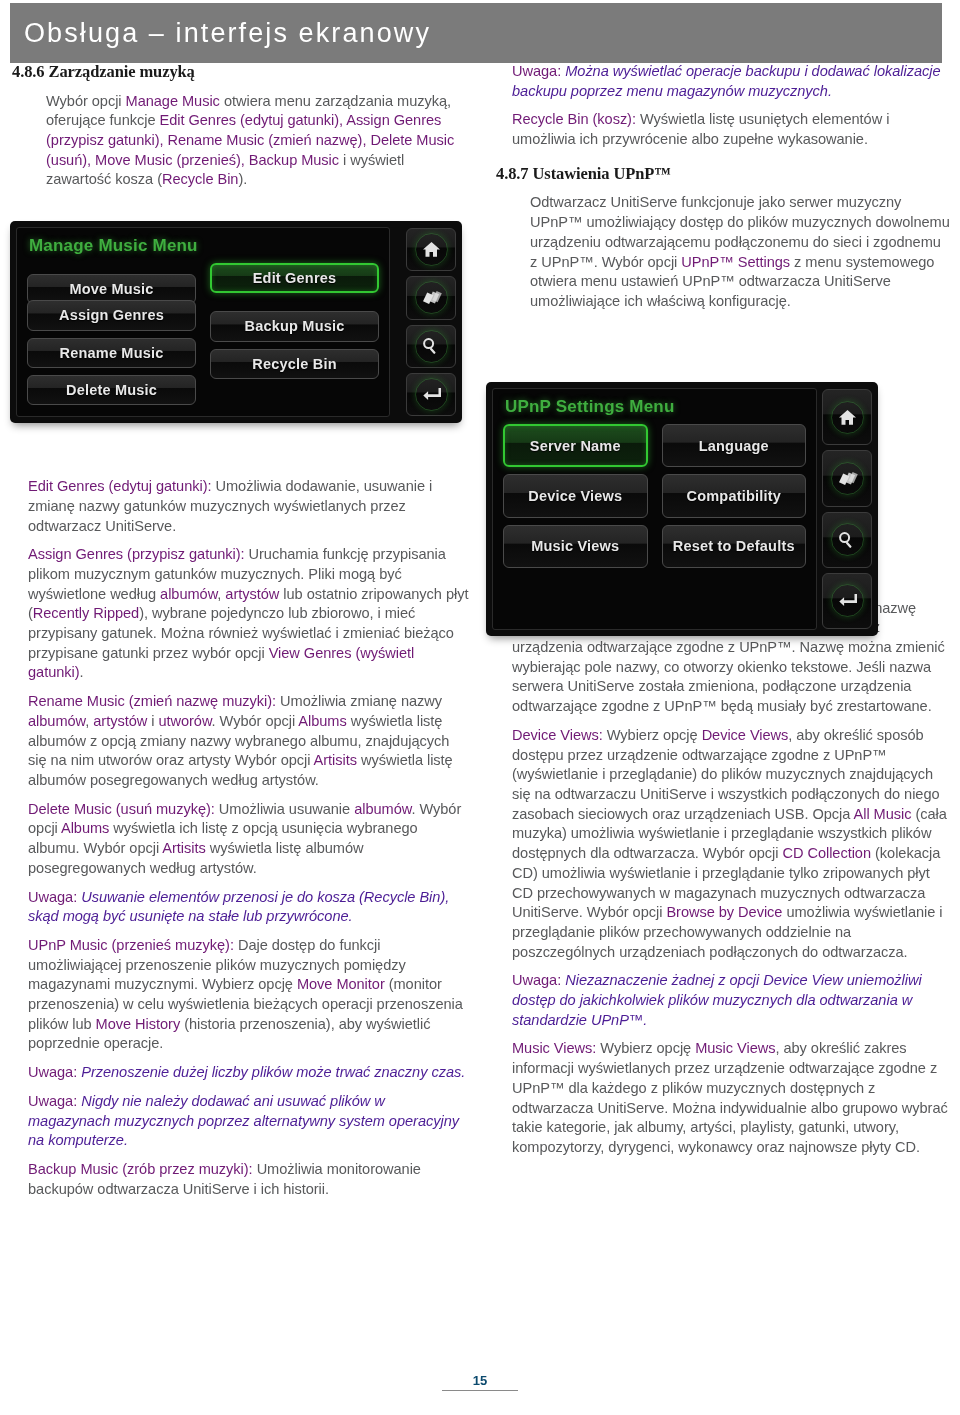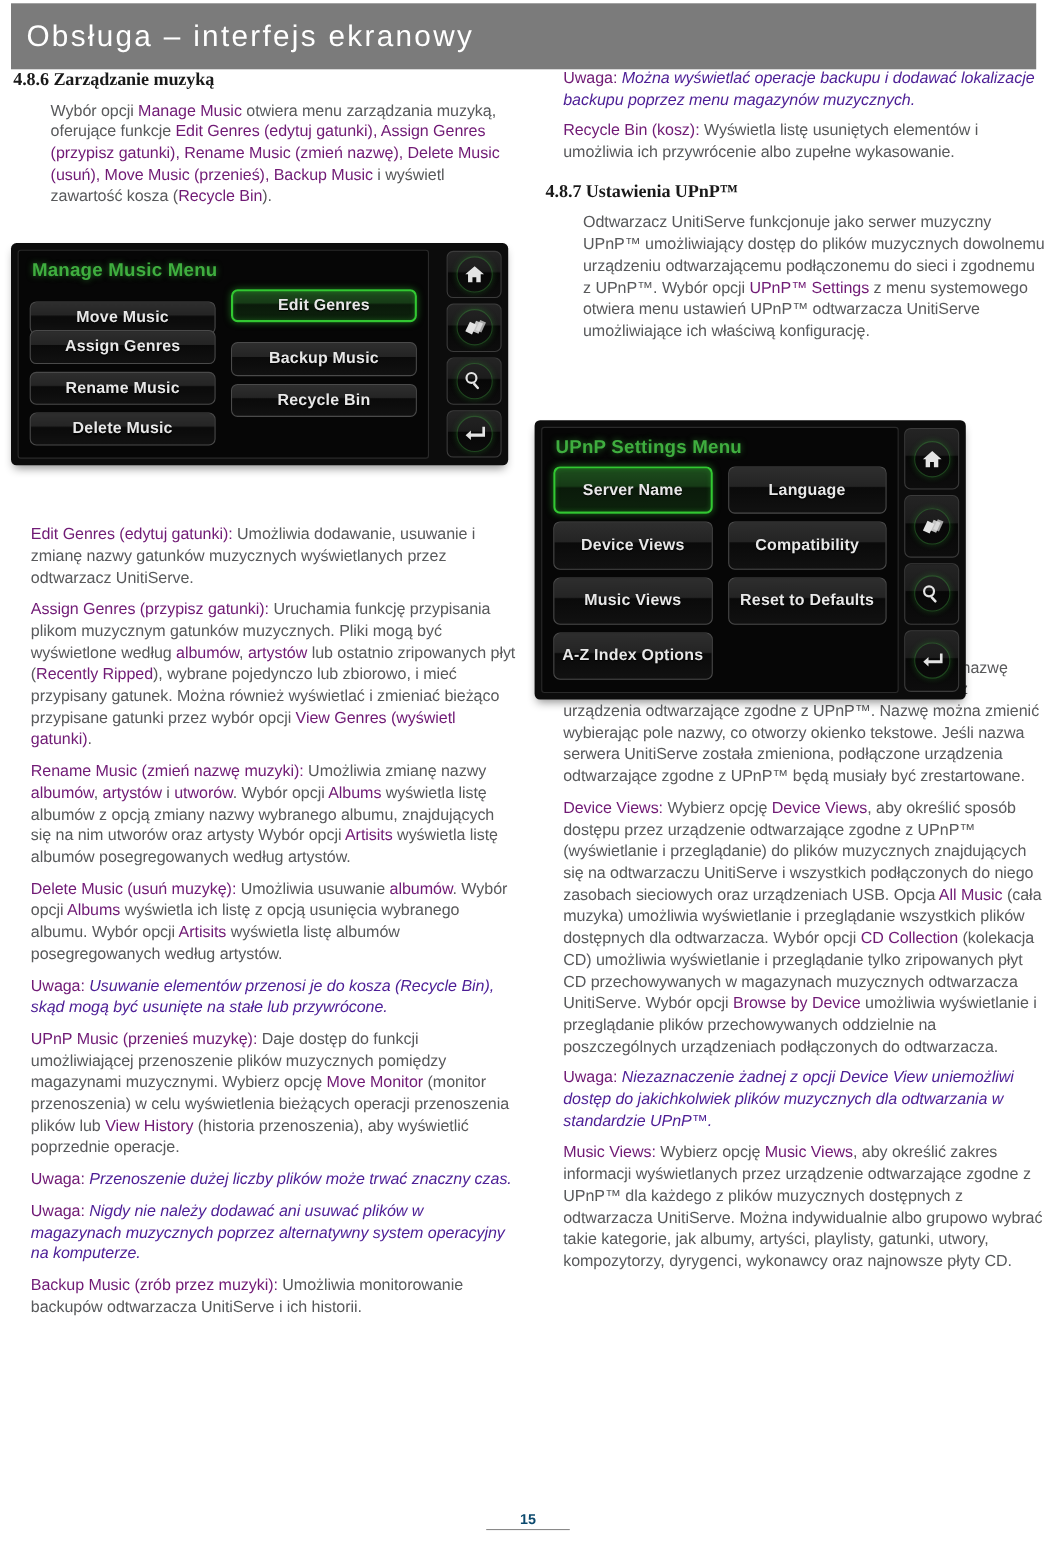--- a/index.html
+++ b/index.html
@@ -217,21 +217,21 @@
     <p class="body first-indent">Wybór opcji <b>Manage Music</b> otwiera menu zarządzania muzyką, oferujące funkcje <b>Edit Genres (edytuj gatunki), Assign Genres (przypisz gatunki), Rename Music (zmień nazwę), Delete Music (usuń), Move Music (przenieś), Backup Music</b> i wyświetl zawartość kosza (<b>Recycle Bin</b>).</p>
 
     <div style="height:278px"></div>
 
     <div>
       <p class="body"><b>Edit Genres (edytuj gatunki):</b> Umożliwia dodawanie, usuwanie i zmianę nazwy gatunków muzycznych wyświetlanych przez odtwarzacz UnitiServe.</p>
       <p class="body"><b>Assign Genres (przypisz gatunki):</b> Uruchamia funkcję przypisania plikom muzycznym gatunków muzycznych. Pliki mogą być wyświetlone według <b>albumów</b>, <b>artystów</b> lub ostatnio zripowanych płyt (<b>Recently Ripped</b>), wybrane pojedynczo lub zbiorowo, i mieć przypisany gatunek. Można również wyświetlać i zmieniać bieżąco przypisane gatunki przez wybór opcji <b>View Genres (wyświetl gatunki)</b>.</p>
       <p class="body"><b>Rename Music (zmień nazwę muzyki):</b> Umożliwia zmianę nazwy <b>albumów</b>, <b>artystów</b> i <b>utworów</b>. Wybór opcji <b>Albums</b> wyświetla listę albumów z opcją zmiany nazwy wybranego albumu, znajdujących się na nim utworów oraz artysty Wybór opcji <b>Artisits</b> wyświetla listę albumów posegregowanych według artystów.</p>
       <p class="body"><b>Delete Music (usuń muzykę):</b> Umożliwia usuwanie <b>albumów</b>. Wybór opcji <b>Albums</b> wyświetla ich listę z opcją usunięcia wybranego albumu. Wybór opcji <b>Artisits</b> wyświetla listę albumów posegregowanych według artystów.</p>
       <p class="body note"><b>Uwaga:</b> <i>Usuwanie elementów przenosi je do kosza (Recycle Bin), skąd mogą być usunięte na stałe lub przywrócone.</i></p>
-      <p class="body"><b>UPnP Music (przenieś muzykę):</b> Daje dostęp do funkcji umożliwiającej przenoszenie plików muzycznych pomiędzy magazynami muzycznymi. Wybierz opcję <b>Move Monitor</b> (monitor przenoszenia) w celu wyświetlenia bieżących operacji przenoszenia plików lub <b>View History</b> (historia przenoszenia), aby wyświetlić poprzednie operacje.</p>
+      <p class="body"><b>UPnP Music (przenieś muzykę):</b> Daje dostęp do funkcji umożliwiającej przenoszenie plików muzycznych pomiędzy magazynami muzycznymi. Wybierz opcję <b>Move Monitor</b> (monitor przenoszenia) w celu wyświetlenia bieżących operacji przenoszenia plików lub <b>Move History</b> (historia przenoszenia), aby wyświetlić poprzednie operacje.</p>
       <p class="body note"><b>Uwaga:</b> <i>Przenoszenie dużej liczby plików może trwać znaczny czas.</i></p>
       <p class="body note"><b>Uwaga:</b> <i>Nigdy nie należy dodawać ani usuwać plików w magazynach muzycznych poprzez alternatywny system operacyjny na komputerze.</i></p>
       <p class="body"><b>Backup Music (zrób przez muzyki):</b> Umożliwia monitorowanie backupów odtwarzacza UnitiServe i ich historii.</p>
     </div>
   </div>
 
   <div class="col-right">
     <p class="body note"><b>Uwaga:</b> <i>Można wyświetlać operacje backupu i dodawać lokalizacje backupu poprzez menu magazynów muzycznych.</i></p>
     <p class="body"><b>Recycle Bin (kosz):</b> Wyświetla listę usuniętych elementów i umożliwia ich przywrócenie albo zupełne wykasowanie.</p>
 
@@ -298,21 +298,20 @@
       <div class="screen-grid">
         <div class="menu-btn selected">Server Name</div>
         <div class="menu-btn">Language</div>
 
         <div class="menu-btn">Device Views</div>
         <div class="menu-btn">Compatibility</div>
 
         <div class="menu-btn">Music Views</div>
         <div class="menu-btn">Reset to Defaults</div>
 
-        <div class="menu-btn">A-Z Index Options</div>
         <div class="menu-btn empty"></div>
       </div>
     </div>
     <div class="screen-side">
       <div class="side-btn">
         <svg class="side-ico" width="19" height="17" viewBox="0 0 19 17">
             <path d="M9.5 1 18 8.4h-3v7.3h-4v-4.6H7.5v4.6h-4V8.4H1z"></path>
           </svg>
       </div>
       <div class="side-btn">

